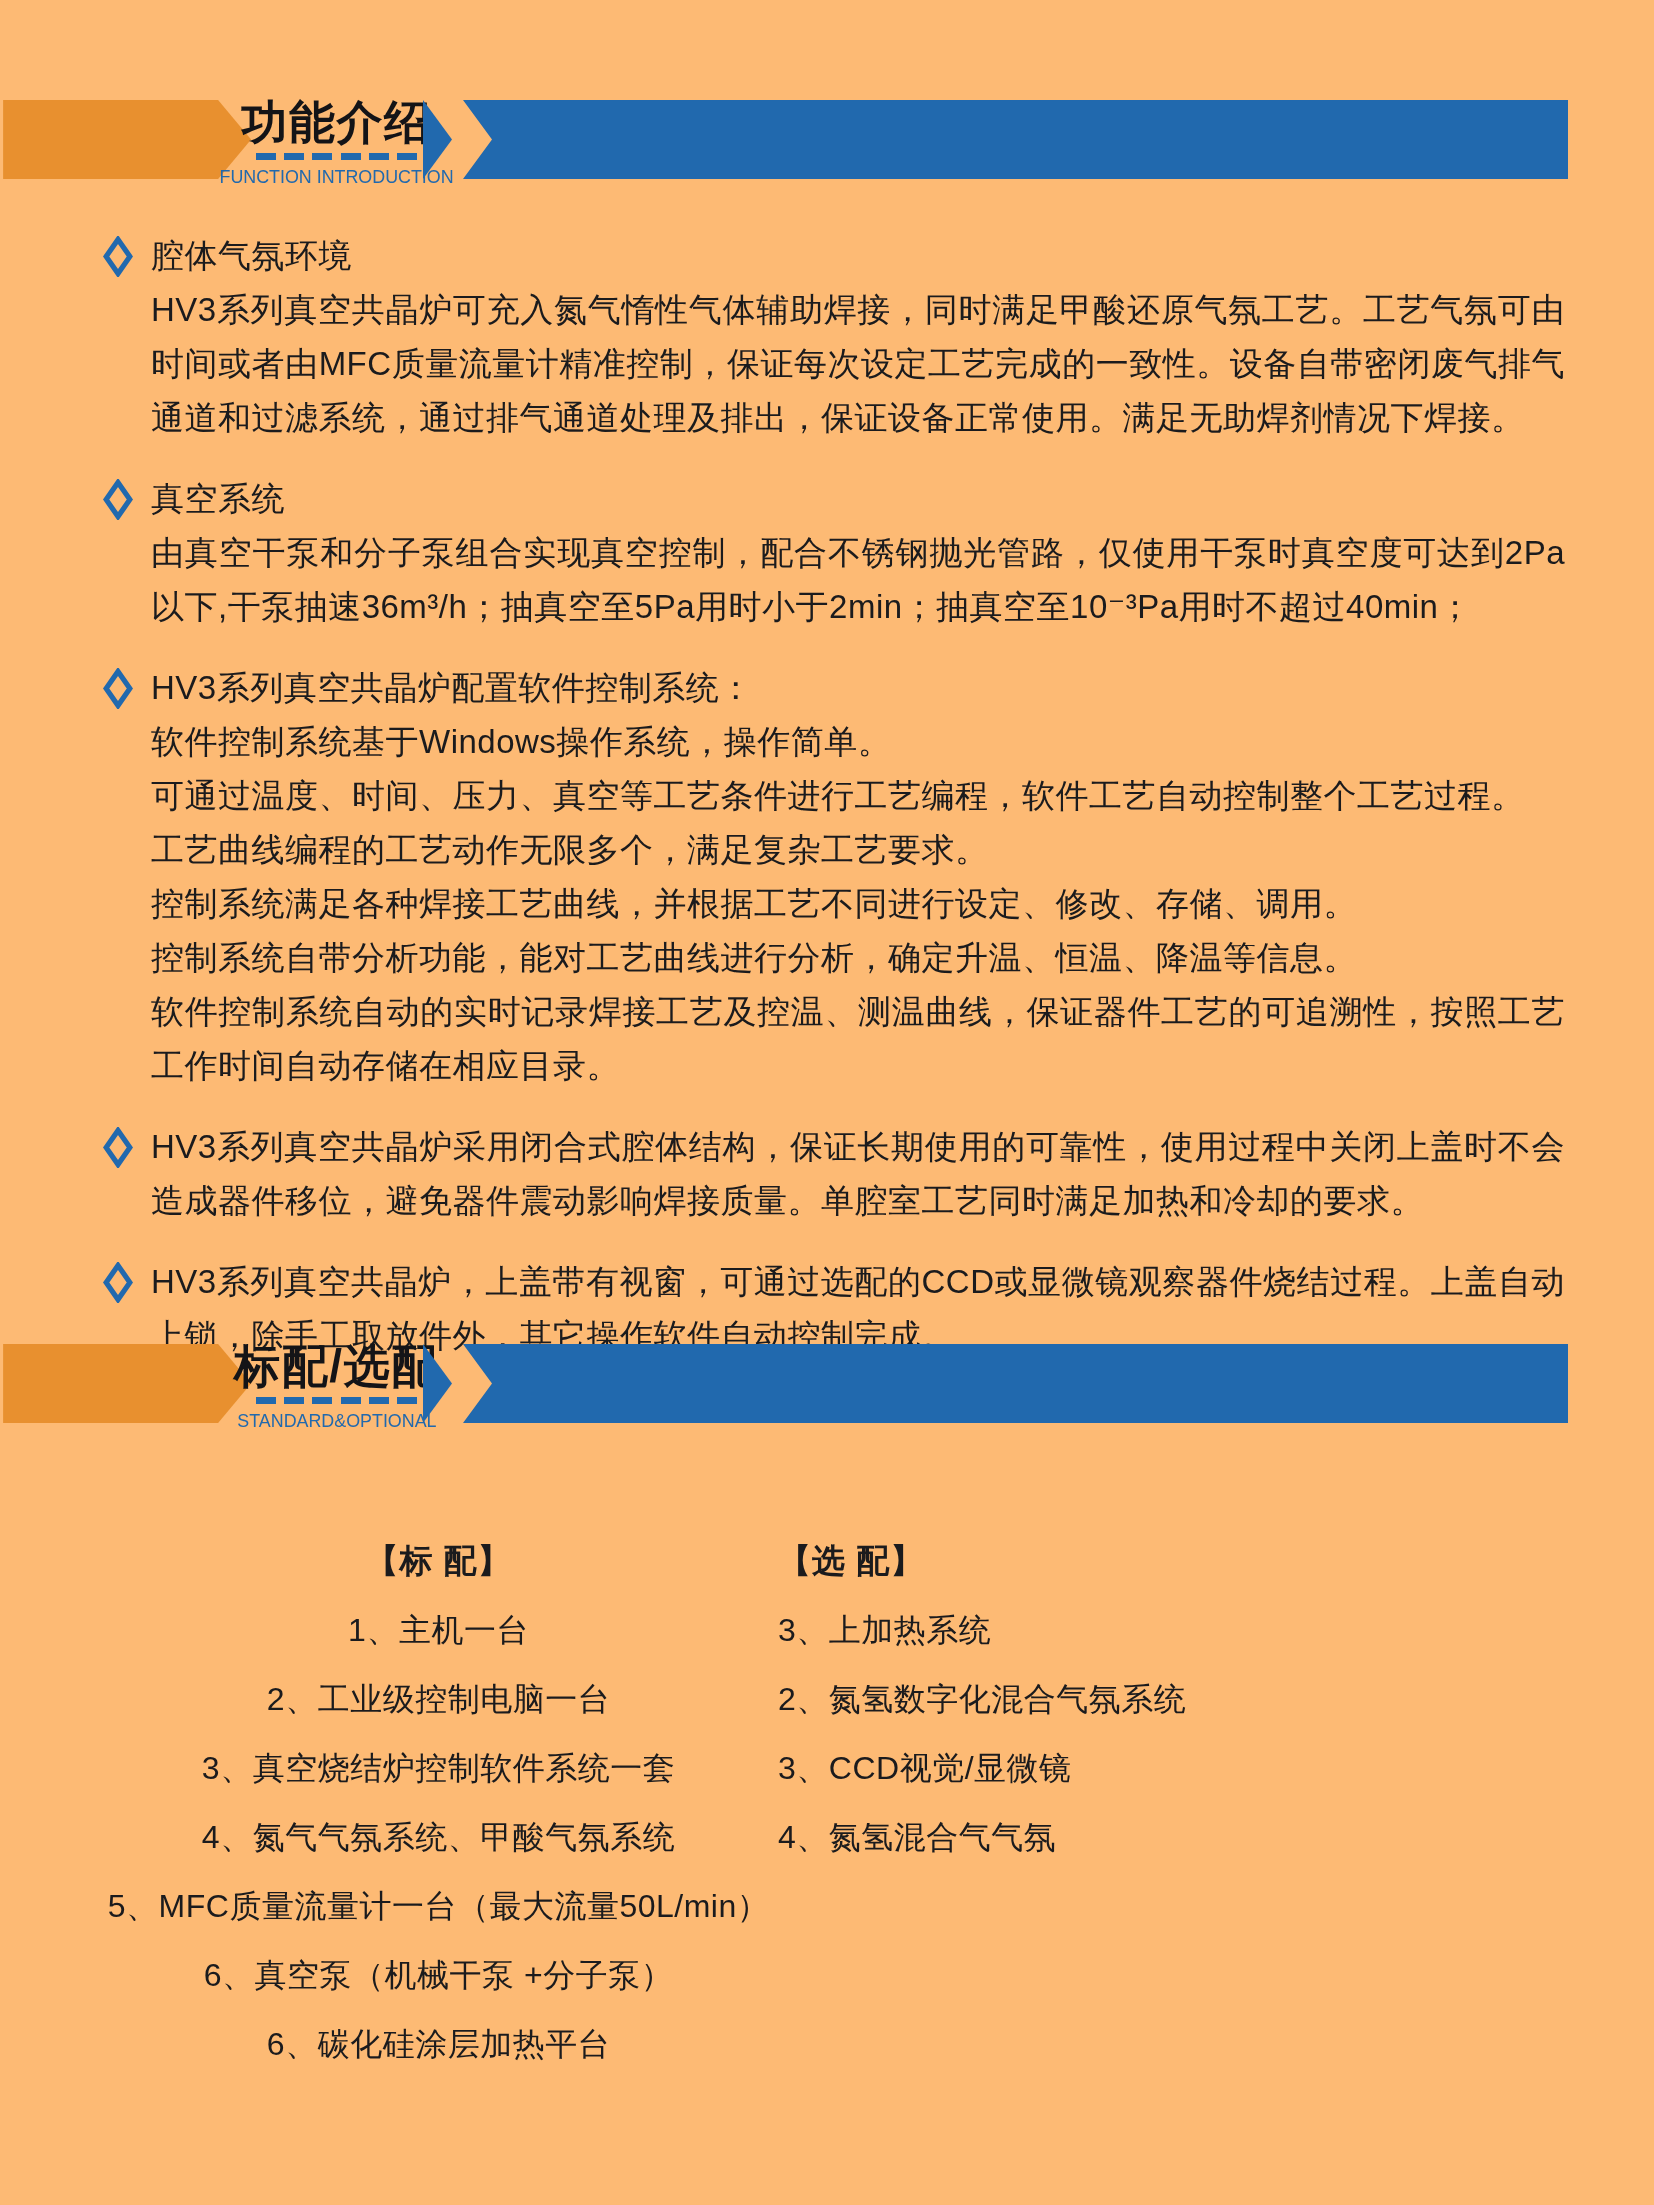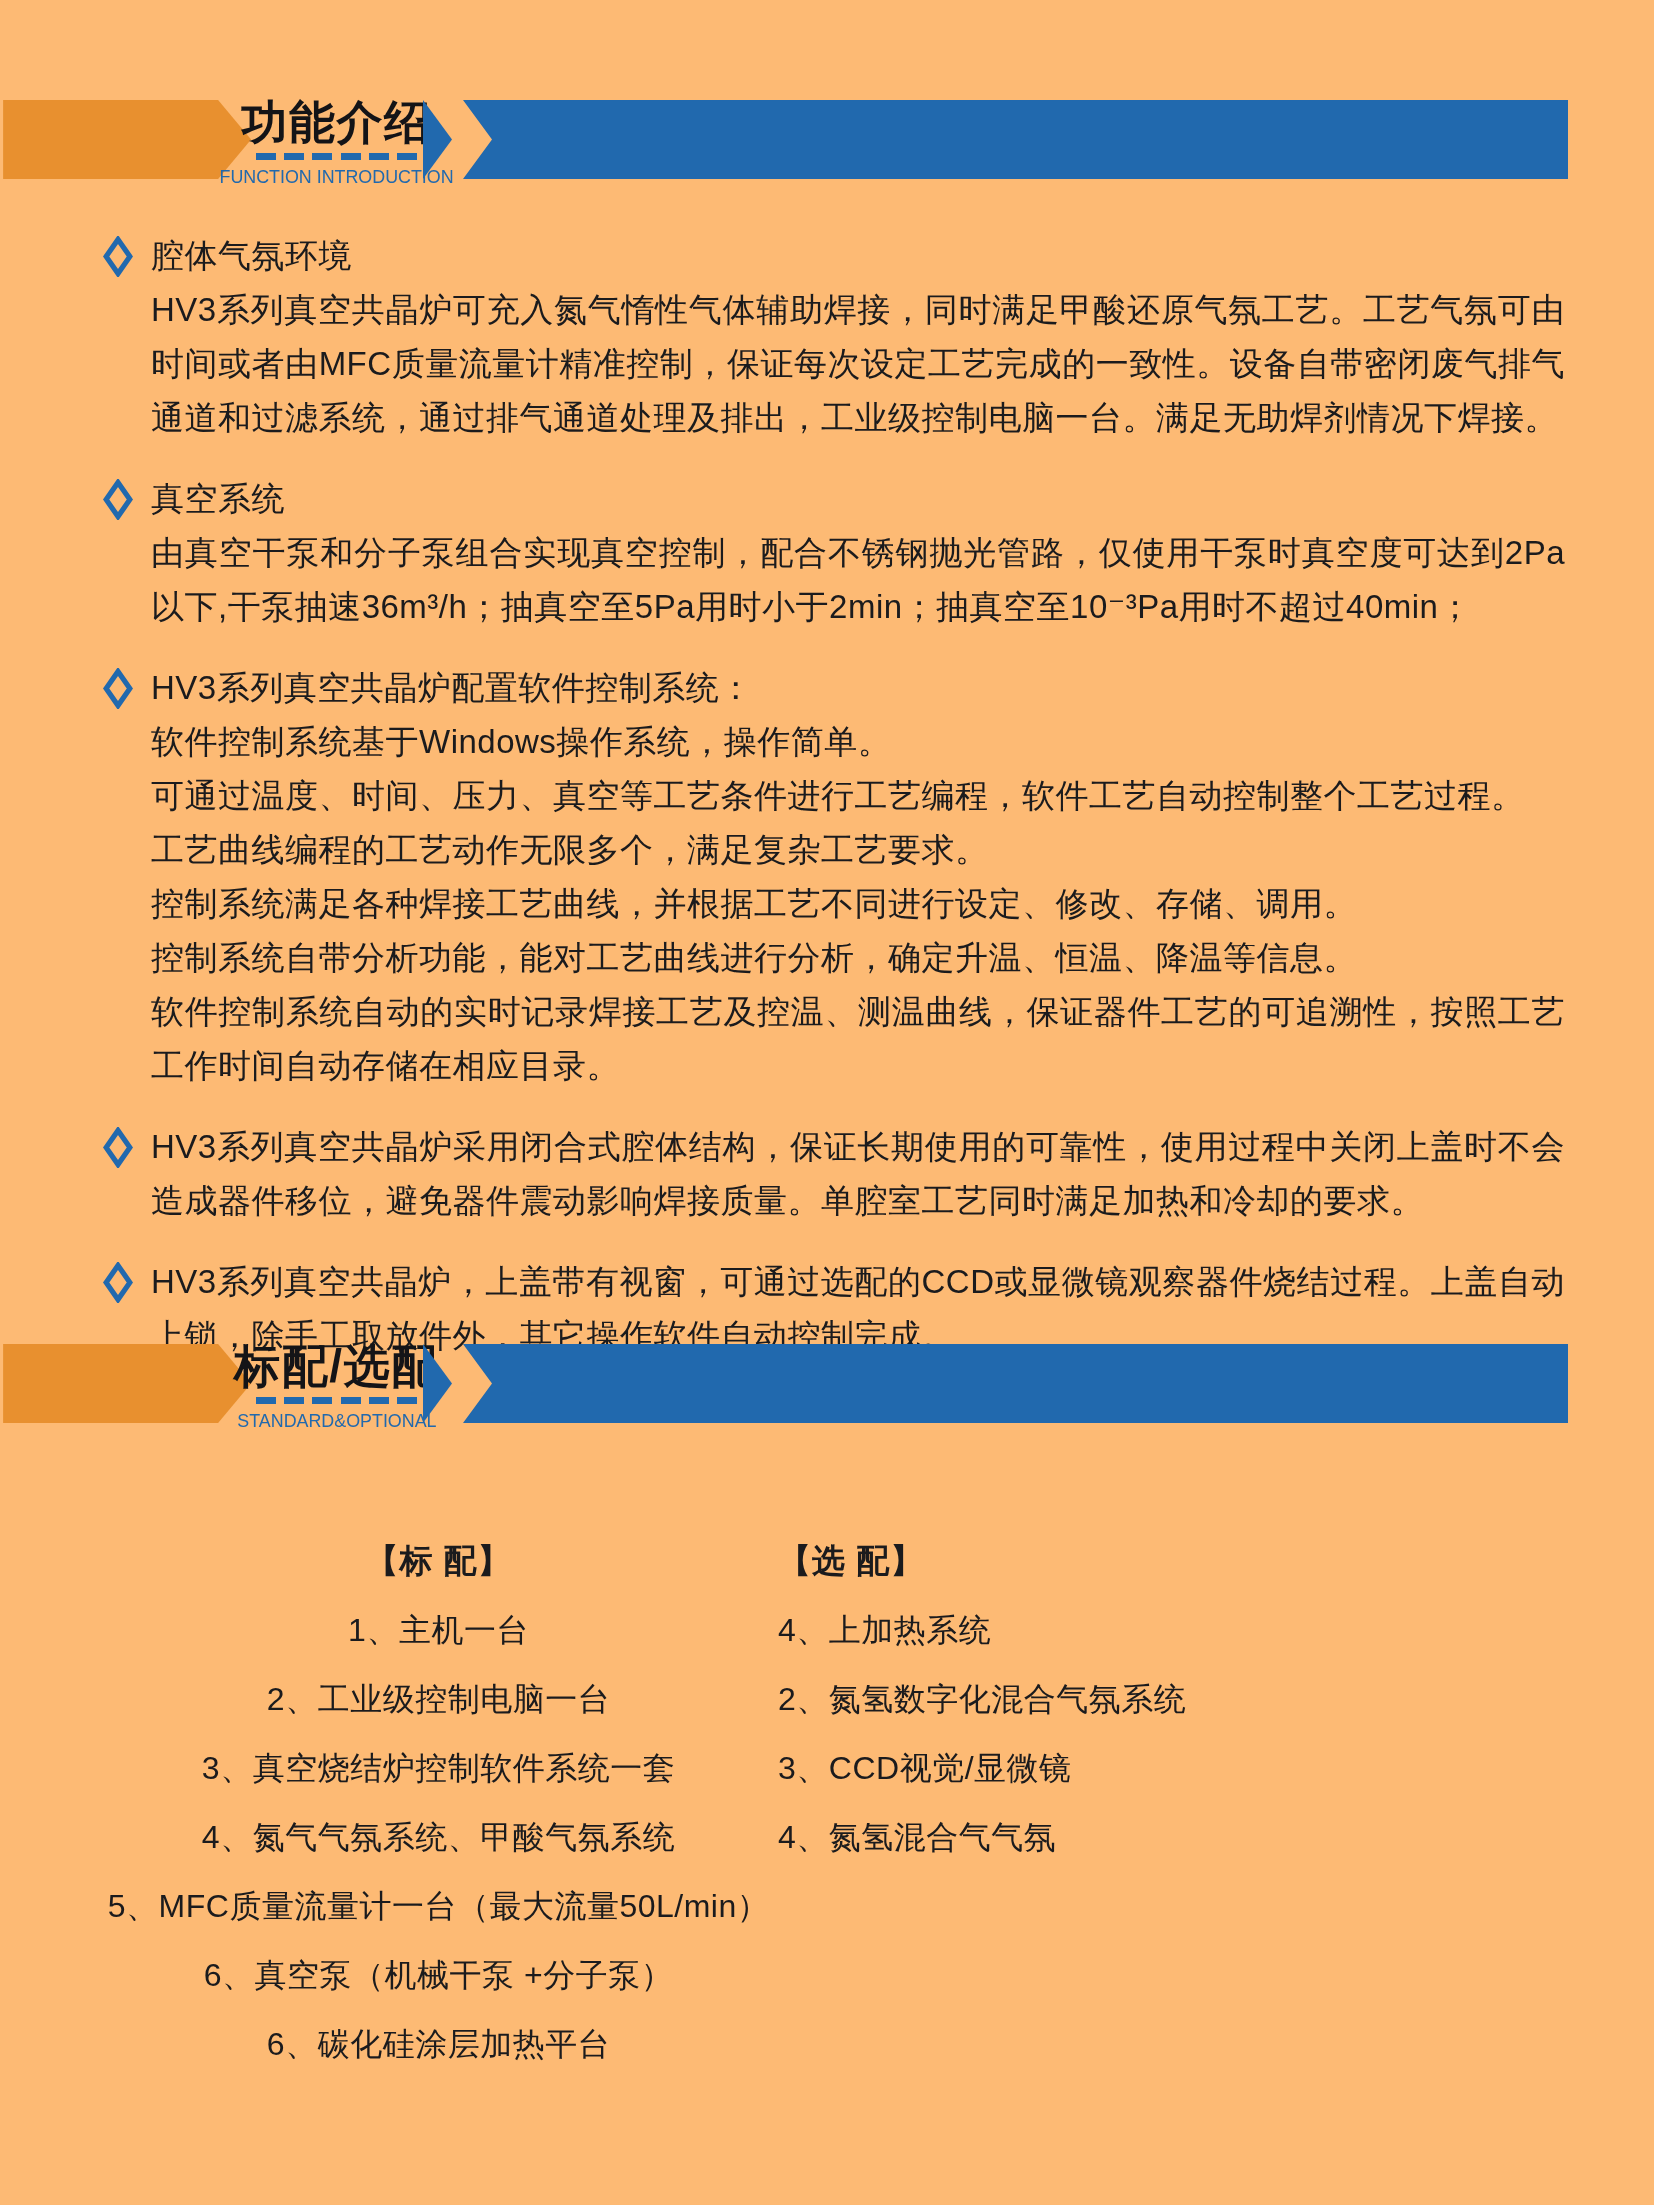--- a/index.html
+++ b/index.html
@@ -103,21 +103,21 @@
     <div class="banner-wedge"></div>
     <div class="banner-bar"></div>
   </div>
 
   <div id="sections">
       <div class="section">
         <svg class="diamond-icon" viewBox="0 0 58 78">
           <polygon points="29,6 52,39 29,72 6,39" fill="none" stroke="#2169AE" stroke-width="10"></polygon>
         </svg>
         <h3>腔体气氛环境</h3>
-        <p>HV3系列真空共晶炉可充入氮气惰性气体辅助焊接，同时满足甲酸还原气氛工艺。工艺气氛可由时间或者由MFC质量流量计精准控制，保证每次设定工艺完成的一致性。设备自带密闭废气排气通道和过滤系统，通过排气通道处理及排出，工业级控制电脑一台。满足无助焊剂情况下焊接。</p>
+        <p>HV3系列真空共晶炉可充入氮气惰性气体辅助焊接，同时满足甲酸还原气氛工艺。工艺气氛可由时间或者由MFC质量流量计精准控制，保证每次设定工艺完成的一致性。设备自带密闭废气排气通道和过滤系统，通过排气通道处理及排出，保证设备正常使用。满足无助焊剂情况下焊接。</p>
       </div>
       <div class="section">
         <svg class="diamond-icon" viewBox="0 0 58 78">
           <polygon points="29,6 52,39 29,72 6,39" fill="none" stroke="#2169AE" stroke-width="10"></polygon>
         </svg>
         <h3>真空系统</h3>
         <p>由真空干泵和分子泵组合实现真空控制，配合不锈钢抛光管路，仅使用干泵时真空度可达到2Pa以下,干泵抽速36m³/h；抽真空至5Pa用时小于2min；抽真空至10⁻³Pa用时不超过40min；</p>
       </div>
       <div class="section">
         <svg class="diamond-icon" viewBox="0 0 58 78">
@@ -169,21 +169,21 @@
     <div class="list-item">1、主机一台</div>
         <div class="list-item">2、工业级控制电脑一台</div>
         <div class="list-item">3、真空烧结炉控制软件系统一套</div>
         <div class="list-item">4、氮气气氛系统、甲酸气氛系统</div>
         <div class="list-item">5、MFC质量流量计一台（最大流量50L/min）</div>
         <div class="list-item">6、真空泵（机械干泵 +分子泵）</div>
         <div class="list-item">6、碳化硅涂层加热平台</div>
       </div>
     <div class="col col-optional">
       <div class="list-header">【选 配】</div>
-    <div class="list-item">4、上加热系统</div>
+    <div class="list-item">3、上加热系统</div>
         <div class="list-item">2、氮氢数字化混合气氛系统</div>
         <div class="list-item">3、CCD视觉/显微镜</div>
         <div class="list-item">4、氮氢混合气气氛</div>
       </div>
   </div>
 
 </div>
 
 
 </body></html>

